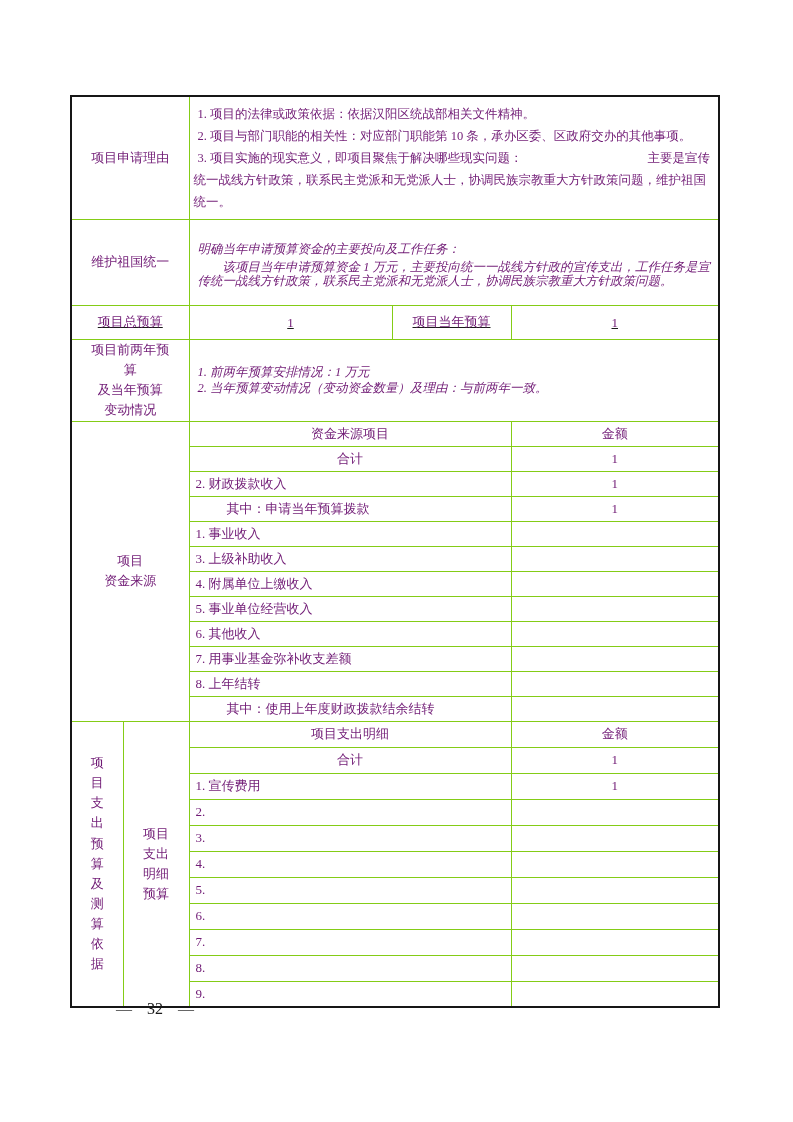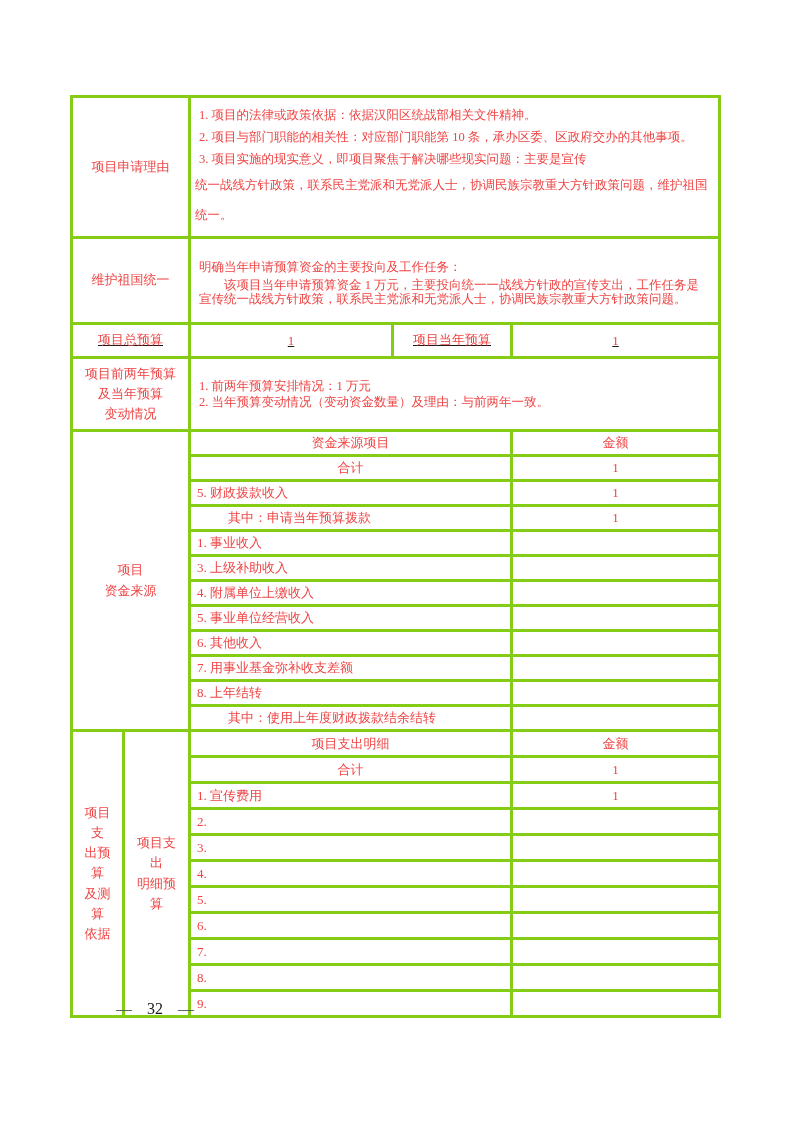--- a/index.html
+++ b/index.html
@@ -16,42 +16,42 @@
   table.doc-table {
     position: absolute;
     left: 70px;
     top: 95px;
     width: 648px;
     border-collapse: collapse;
     table-layout: fixed;
     border: 2px solid #171717;
   }
   .doc-table td {
-    border: 3px solid #84cc16;
+    border: 1px solid #84cc16;
     font-size: 12.5px;
-    color: #ef4444;
+    color: #701a75;
     vertical-align: middle;
     padding: 0 6px;
     overflow: hidden;
   }
   
   td.label {
     text-align: center;
     font-size: 13px;
     white-space: pre-line;
     line-height: 1.55;
-    padding: 0 10px;
+    padding: 0 18px;
   }
   
   td.content { padding: 6px 8px; vertical-align: top; }
   .t-line { line-height: 22px; }
-  .t-flex { display: flex; line-height: 22px; }
-  .t-hang { margin-left: -4px; line-height: 30px; }
+  .t-flex { display: flex; justify-content: space-between; line-height: 22px; }
+  .t-hang { margin-left: -4px; line-height: 22px; }
   .t-para { text-indent: 2em; line-height: 14px; }
-  td.content-mid { padding: 8px 8px; vertical-align: middle; }
+  td.content-mid { padding: 8px 8px; vertical-align: middle; font-style: italic; }
   .pre { white-space: pre-line; line-height: 16px; }
   
   td.center { text-align: center; font-size: 13px; }
   td.hdr { text-align: center; font-size: 13px; }
   td.item { text-align: left; padding-left: 6px; font-size: 13px; }
   td.item.sub { padding-left: 37px; }
   td.amt { text-align: center; font-size: 13px; }
   
   tr.r-reason  { height: 102px; }
   tr.r-main    { height: 86px; }
@@ -127,21 +127,21 @@
       <td colspan="2" rowspan="12" class="label">项目
 资金来源</td>
       <td colspan="2" class="hdr">资金来源项目</td>
       <td class="hdr">金额</td>
     </tr>
     <tr class="r-fund">
       <td colspan="2" class="center">合计</td>
       <td class="amt">1</td>
     </tr>
     <tr class="r-fund">
-      <td colspan="2" class="item">5. 财政拨款收入</td>
+      <td colspan="2" class="item">2. 财政拨款收入</td>
       <td class="amt">1</td>
     </tr>
     <tr class="r-fund">
       <td colspan="2" class="item sub">其中：申请当年预算拨款</td>
       <td class="amt">1</td>
     </tr>
     <tr class="r-fund">
       <td colspan="2" class="item">1. 事业收入</td>
       <td class="amt"></td>
     </tr>

